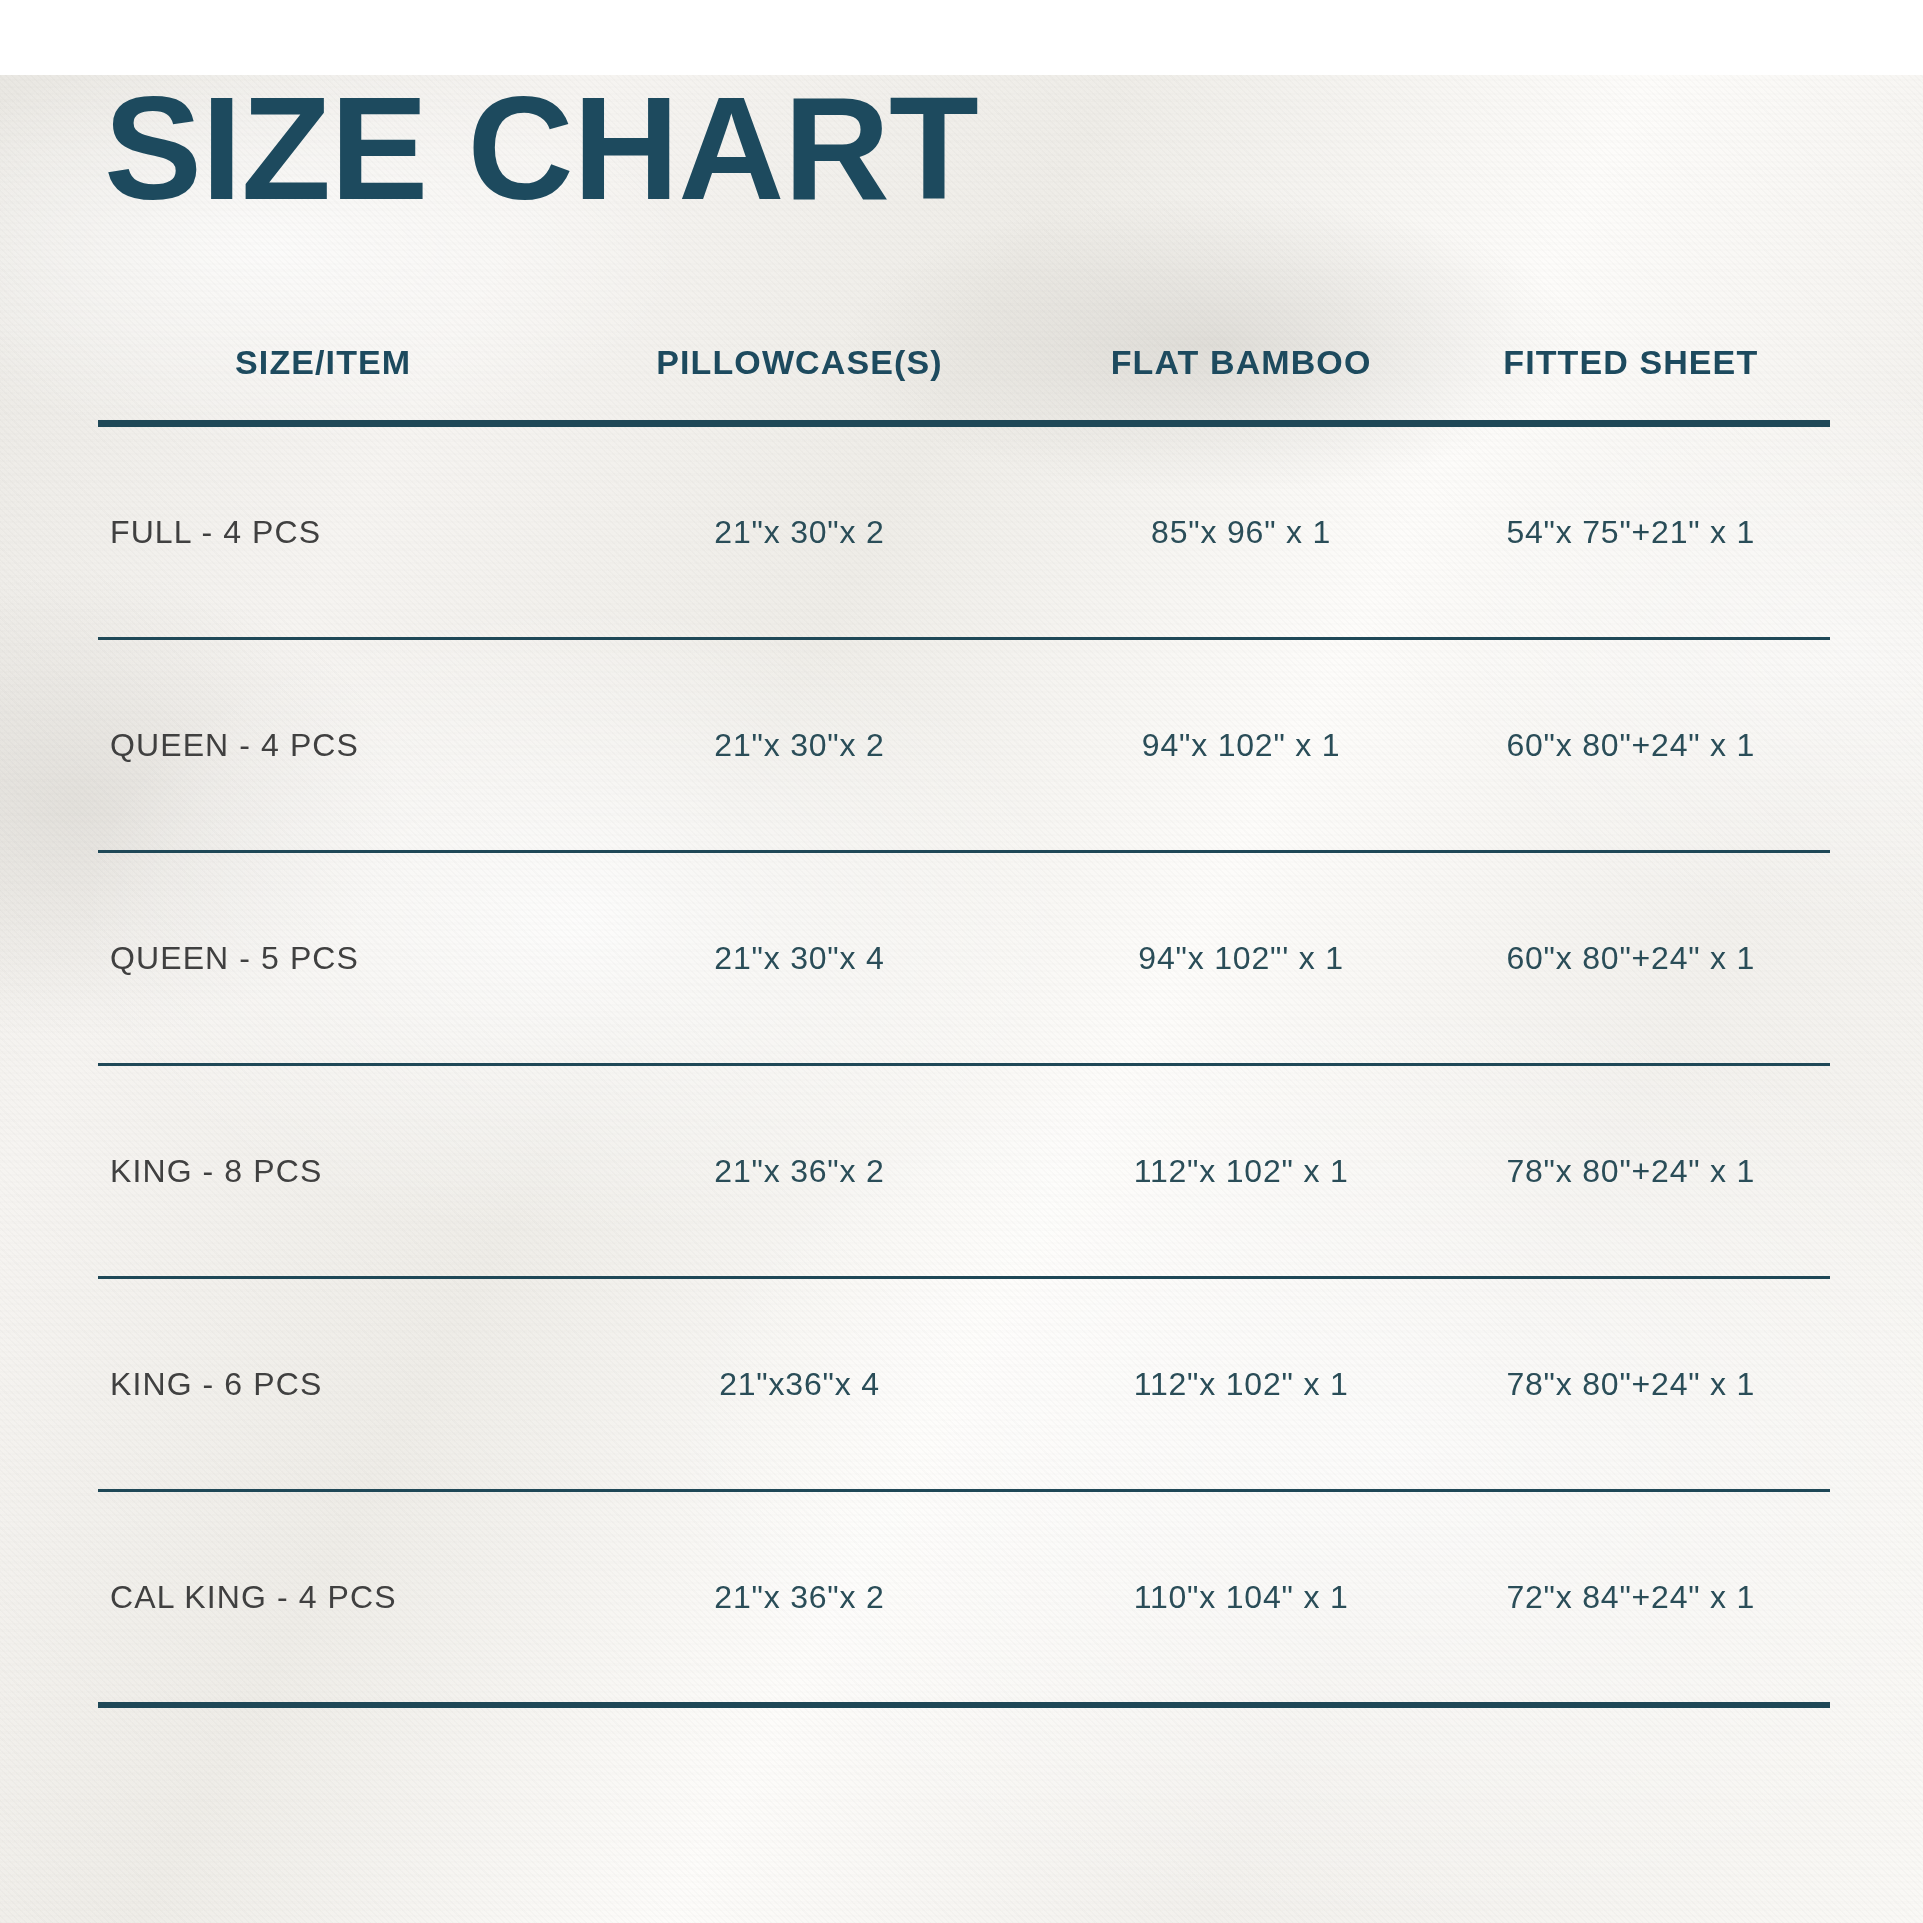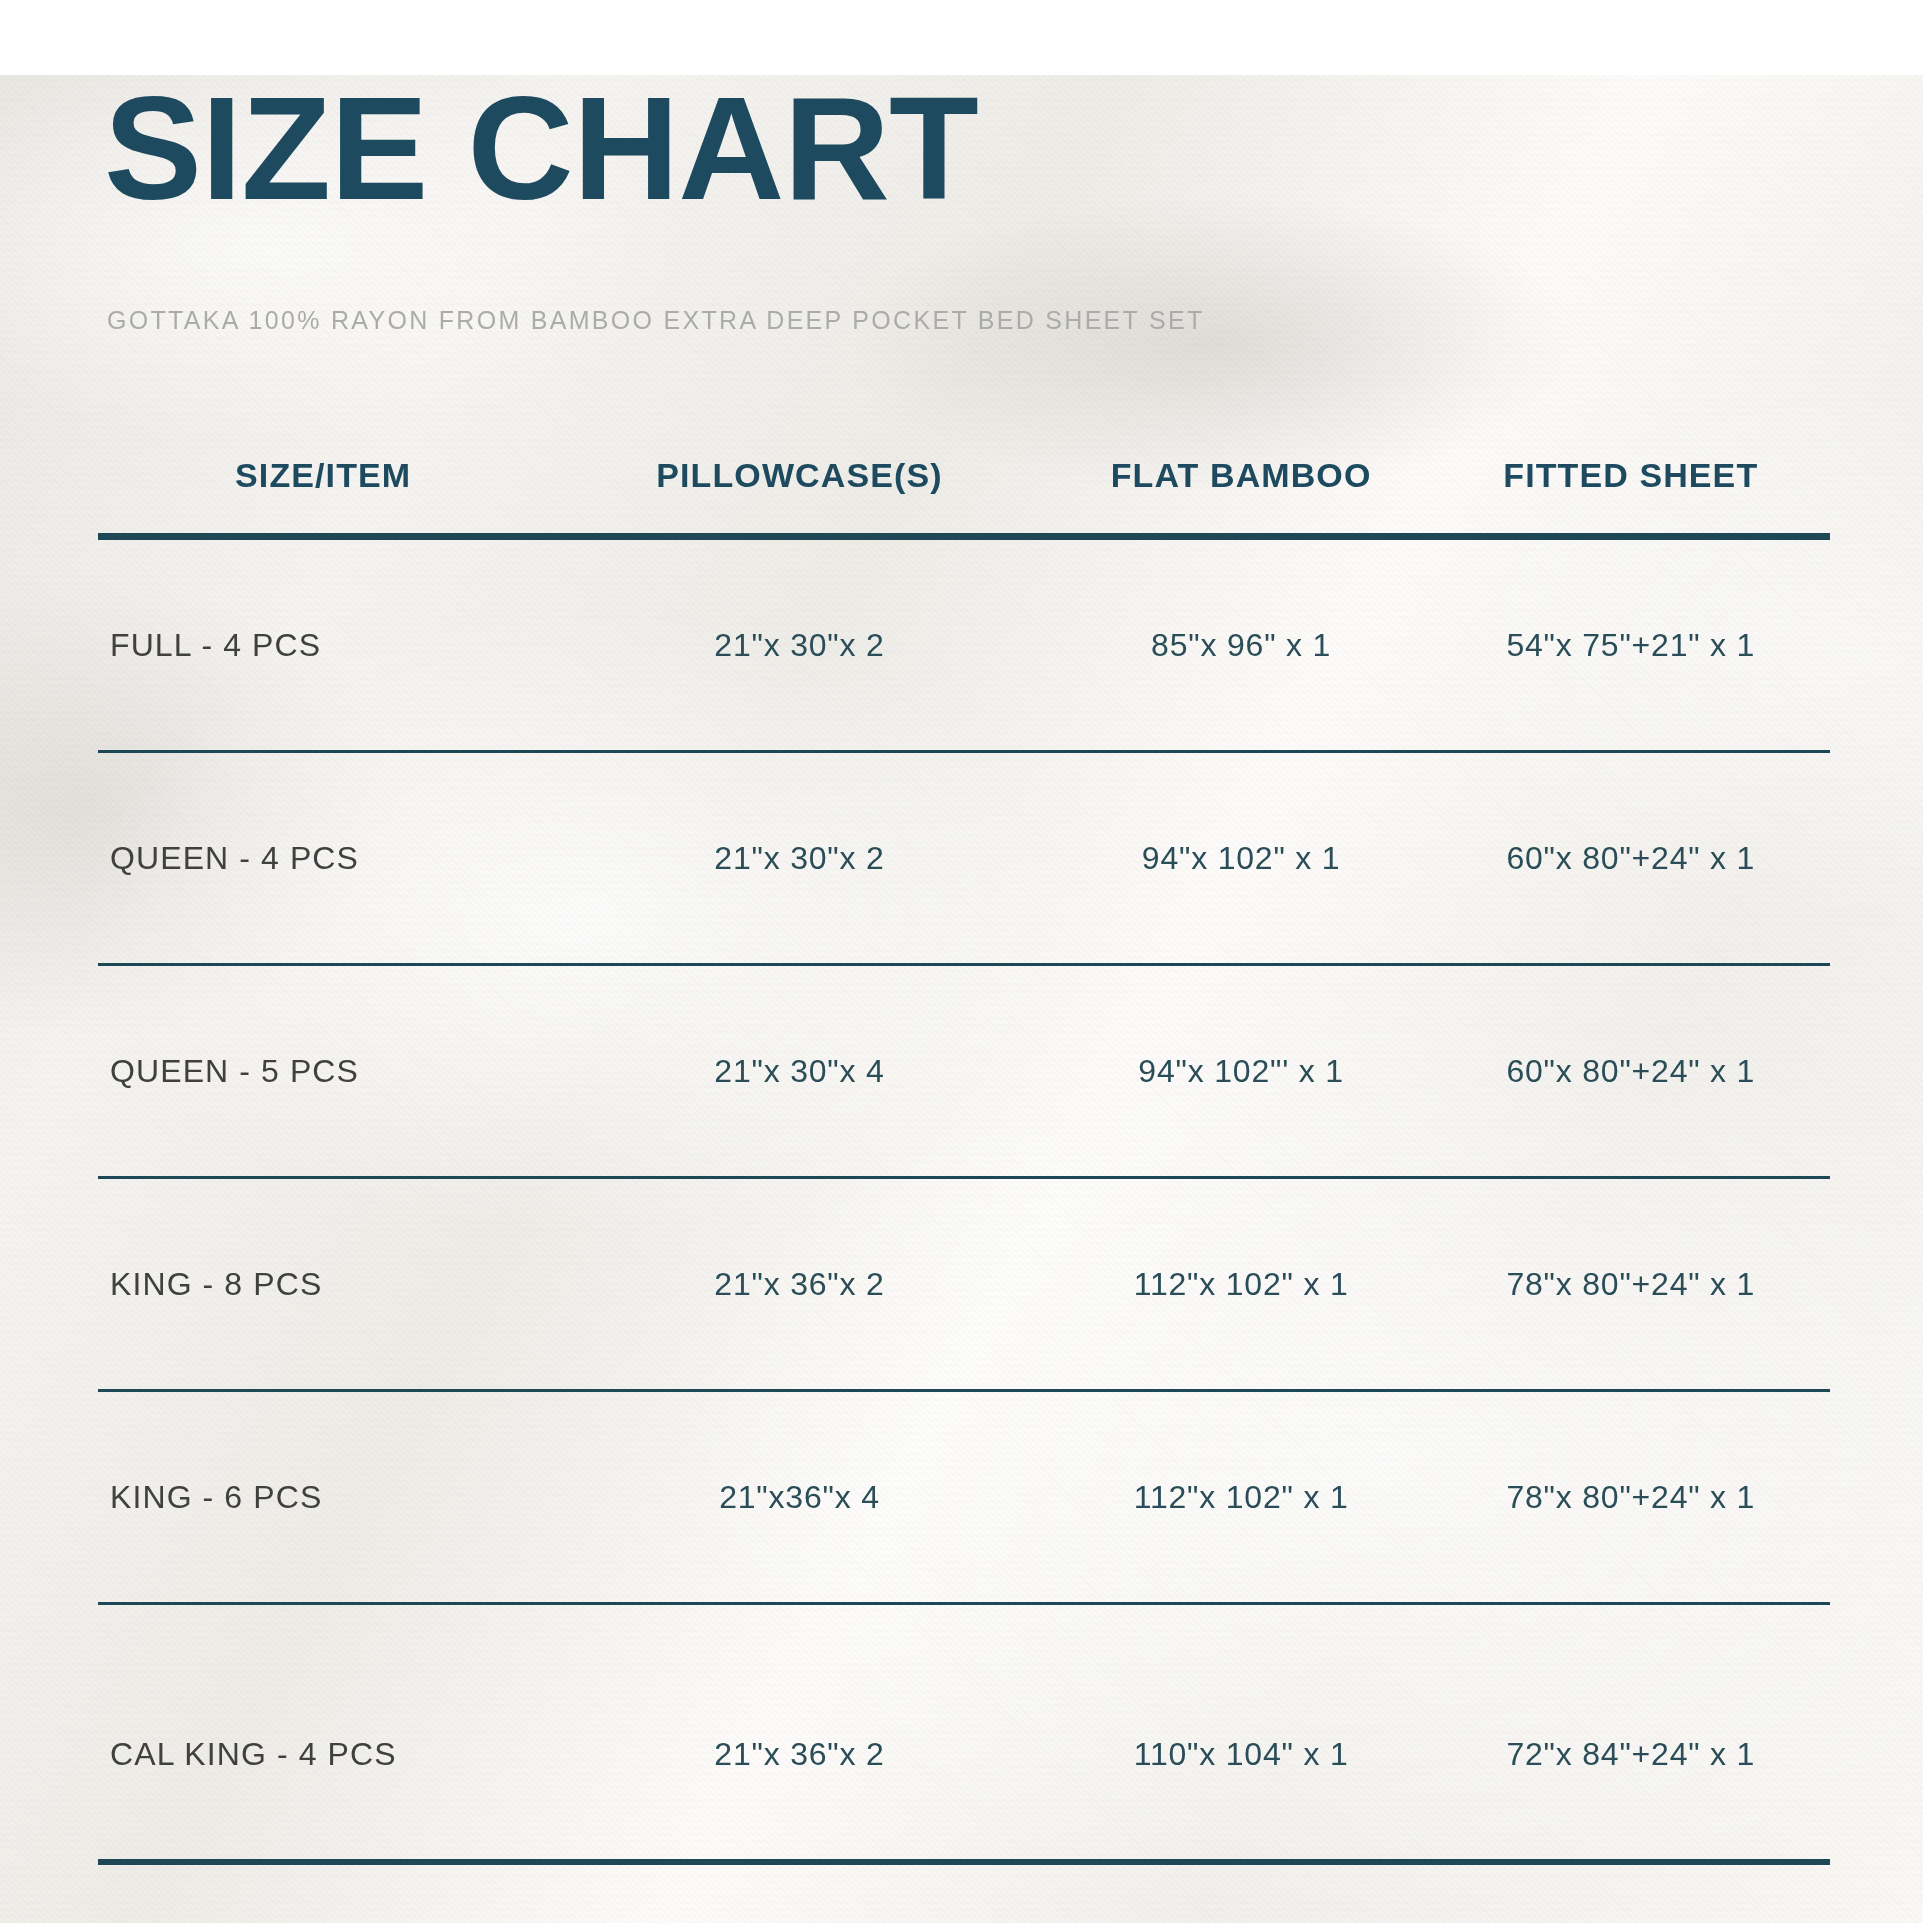--- a/index.html
+++ b/index.html
@@ -75,21 +75,21 @@
     letter-spacing: 1.1px;
     color: #1d4a5e;
   }
   .trow {
     display: grid;
     grid-template-columns: 26% 29% 22% 23%;
     align-items: center;
     height: 210px;
     border-bottom: 3.8px solid #1f4857;
   }
-  .trow:last-child { border-bottom-width: 6.8px; margin-top: 44px; }
+  .trow:last-child { border-bottom-width: 6.8px; }
   .td {
     justify-self: center;
     font-size: 32px;
     font-weight: 400;
     letter-spacing: 0.8px;
     color: #2a4d58;
     white-space: nowrap;
   }
   .td.label {
     justify-self: start;
@@ -101,21 +101,20 @@
 </style>
 </head>
 <body>
 
 <div class="canvas">
   <div class="bg"></div>
 
   <div class="content">
     <h1 class="title">SIZE CHART</h1>
 
-    <div class="subtitle">GOTTAKA 100% RAYON FROM BAMBOO EXTRA DEEP POCKET BED SHEET SET</div>
 
     <div class="table">
 
       <div class="thead">
         <div class="th">SIZE/ITEM</div>
         <div class="th">PILLOWCASE(S)</div>
         <div class="th">FLAT BAMBOO</div>
         <div class="th">FITTED SHEET</div>
       </div>
 

